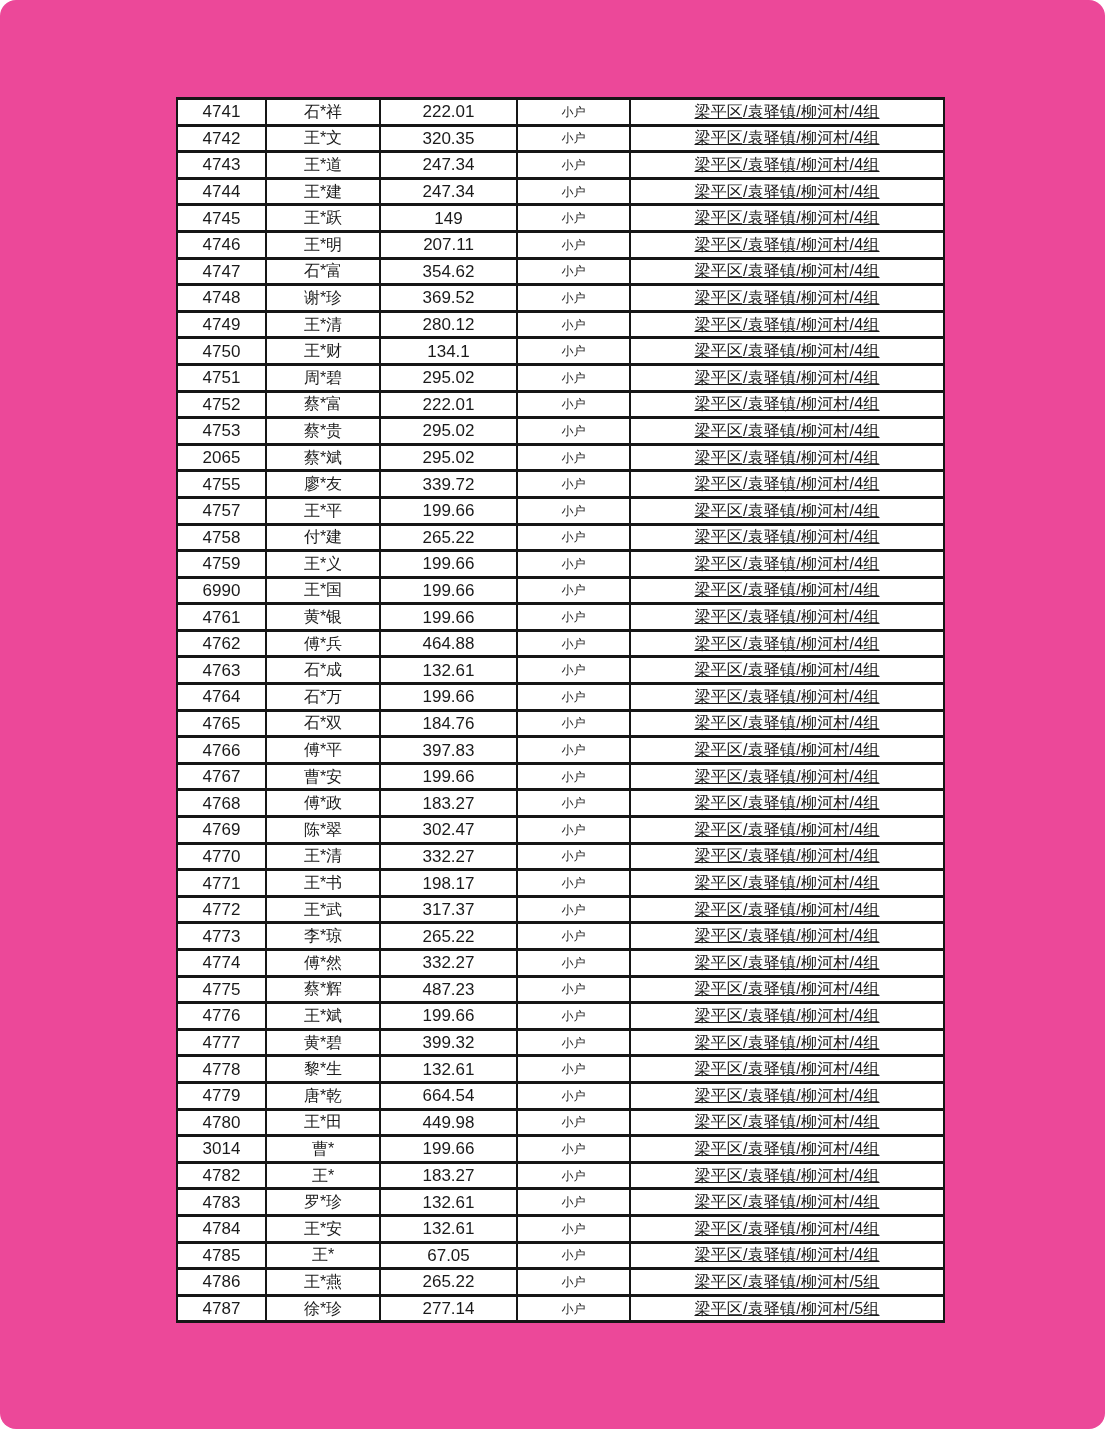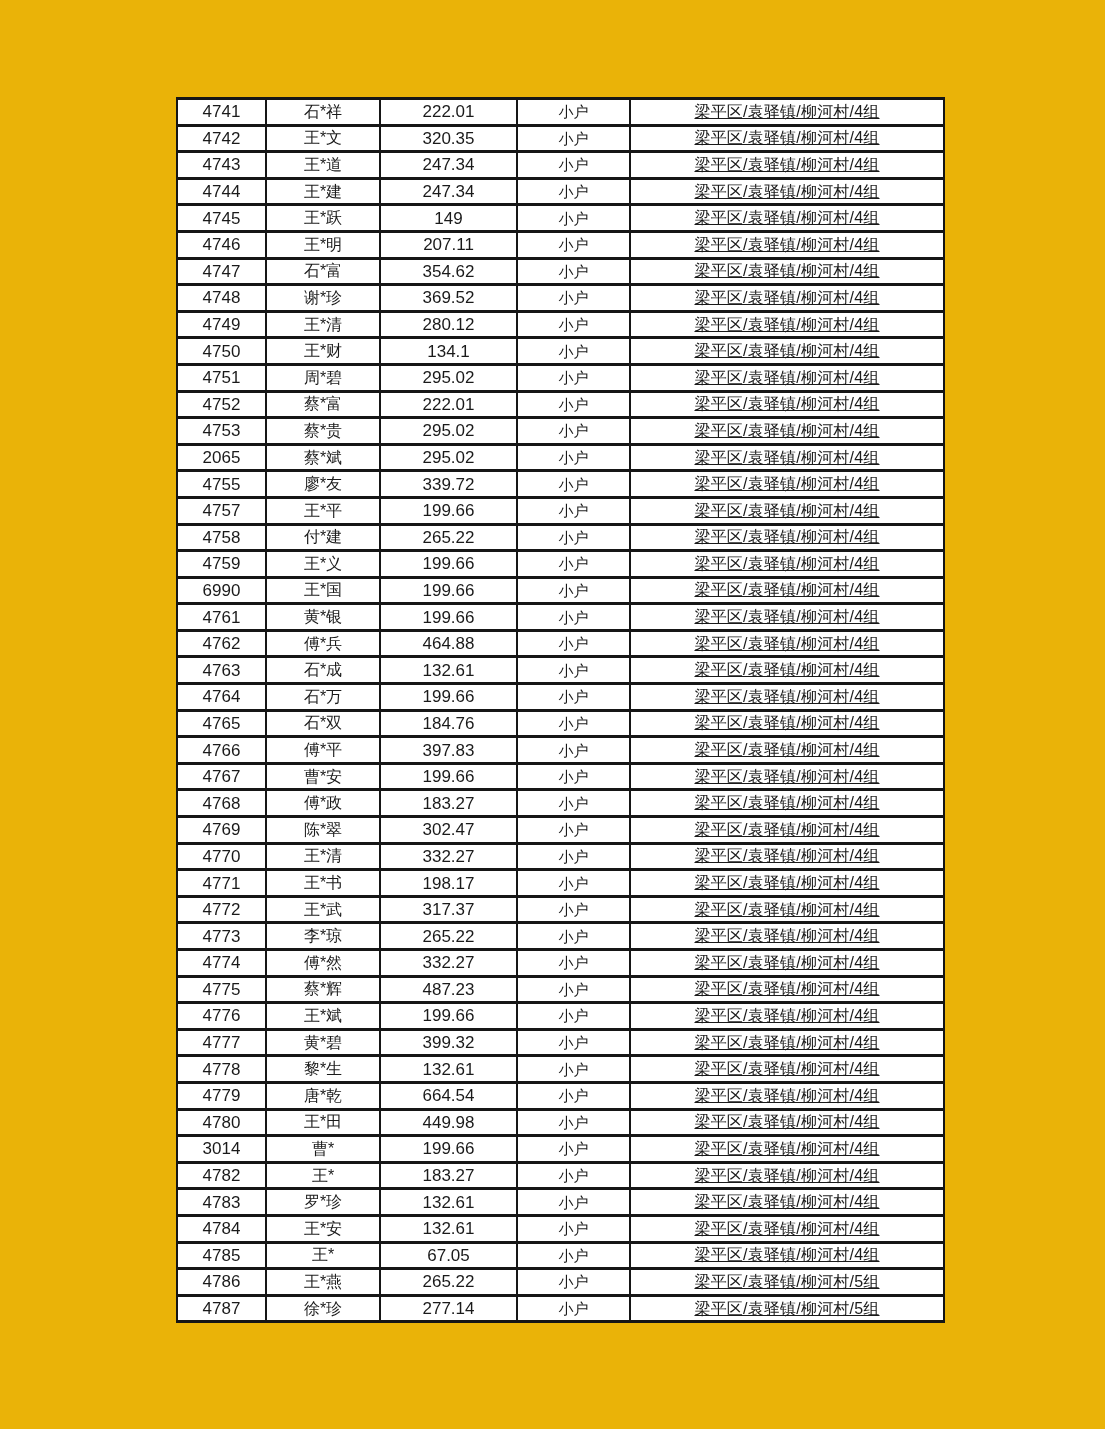--- a/index.html
+++ b/index.html
@@ -10,21 +10,22 @@
   body {
     width: 1105px;
     height: 1429px;
     position: relative;
     font-family: "Liberation Sans", "DejaVu Sans", sans-serif;
     color: #1a1a1a;
   }
   .doc-page {
     position: absolute;
     inset: 0;
-    background: #eab308;
+    background: #ec4899;
+    border-radius: 16px;
   }
   .data-table-wrap {
     position: absolute;
     left: 176px;
     top: 97px;
   }
   table.data-table {
     border-collapse: collapse;
     table-layout: fixed;
     background: #ffffff;
@@ -38,21 +39,21 @@
     padding: 0;
     text-align: center;
     vertical-align: middle;
     white-space: nowrap;
     overflow: hidden;
     line-height: 1;
   }
   .col-id       { width: 87px;  font-size: 17px; }
   .col-name     { width: 112px; font-size: 16px; }
   .col-amount   { width: 135px; font-size: 17px; margin-left: 30px; }
-  .col-type     { width: 111px; font-size: 15px; }
+  .col-type     { width: 111px; font-size: 12px; }
   .col-location { width: 312px; font-size: 16px; letter-spacing: 0.2px; text-decoration: underline; }
 </style>
 </head>
 <body>
 
 <div class="doc-page">
   <div class="data-table-wrap">
     <table class="data-table">
       <tbody>
           <tr>

